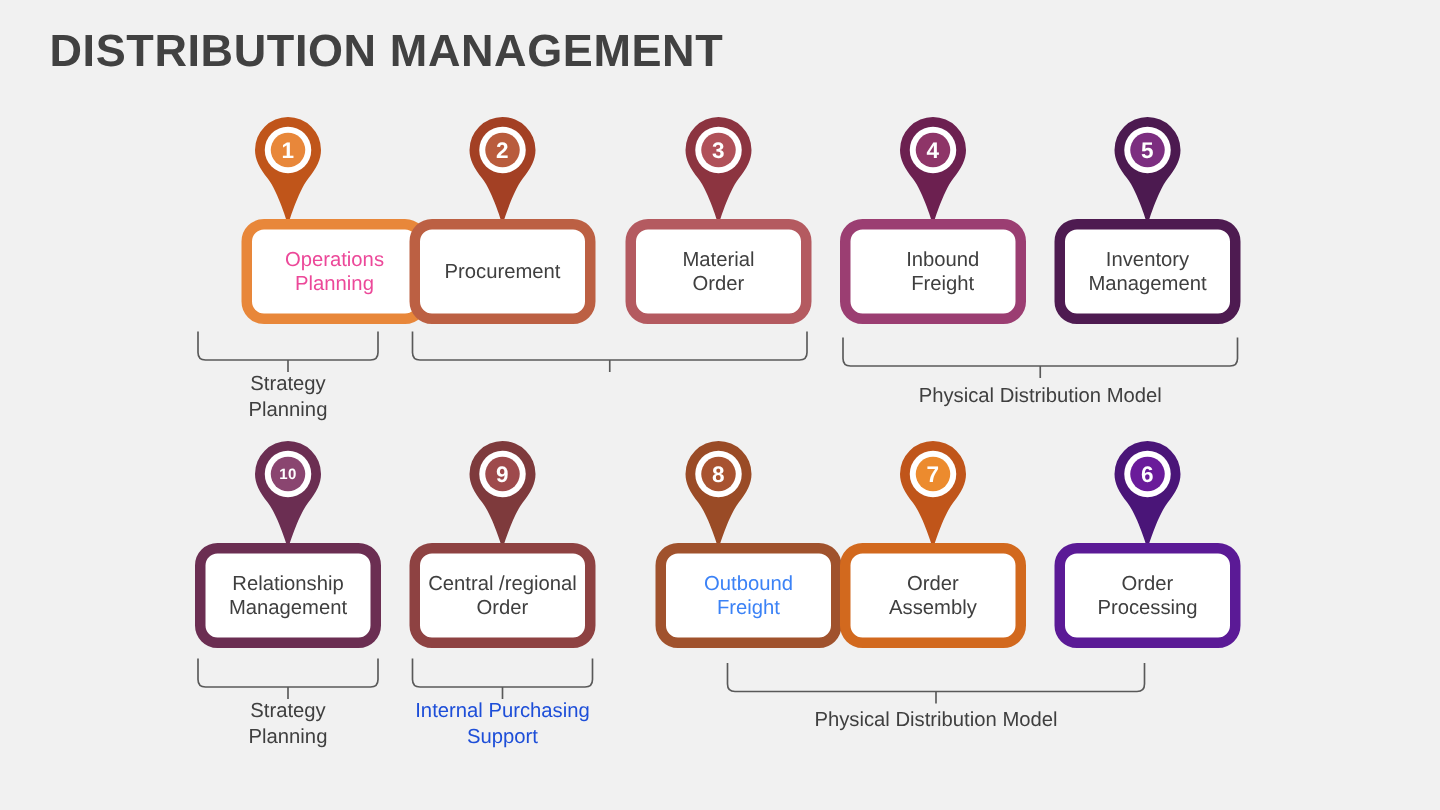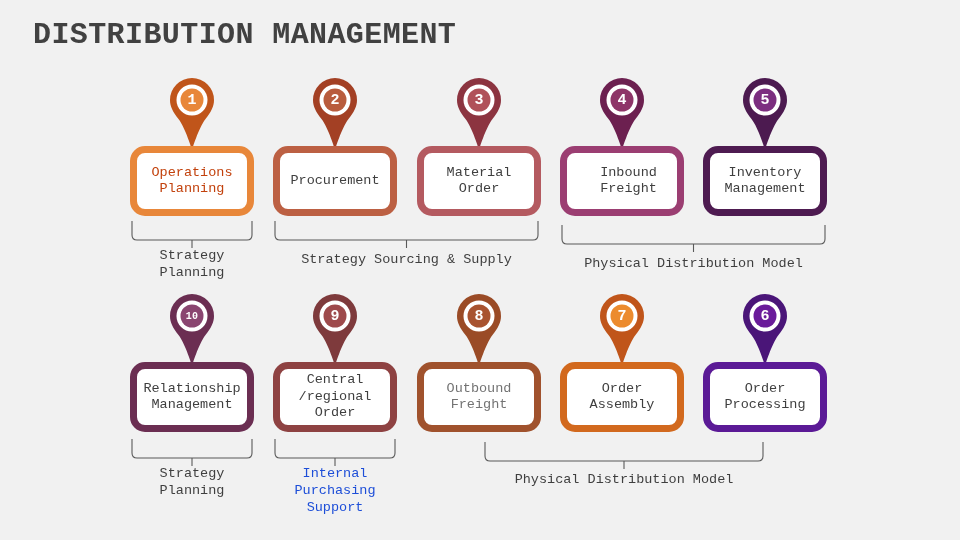--- a/index.html
+++ b/index.html
@@ -3,21 +3,21 @@
 <meta charset="utf-8">
 <style>
   html,body{margin:0;padding:0;}
   body{
     width:960px;height:540px;
     background:#f1f1f1;
     font-family:"Liberation Sans", sans-serif;
     overflow:hidden;
     position:relative;
   }
-  #stage{position:absolute;left:0;top:0;width:760px;height:540px;font-family:Liberation Mono, monospace;}
+  #stage{position:absolute;left:0;top:0;width:760px;height:540px;}
 
   .title{
     position:absolute;
     left:33px; top:18px;
     font-size:30px;
     font-weight:bold;
     letter-spacing:0.4px;
     color:#414141;
     white-space:nowrap;
   }
@@ -84,21 +84,21 @@
   <div id="nodes-layer">
       <div class="node" style="left: 130px; top: 78px; width: 124px;">
         <div class="pin">
           <svg viewBox="0 0 52 72" xmlns="http://www.w3.org/2000/svg">
             <path d="M26 72 C26 72 19.5 50 12.5 41 C7 34 4 28.5 4 22 A22 22 0 0 1 48 22 C48 28.5 45 34 39.5 41 C32.5 50 26 72 26 72 Z" fill="#C0551A"></path>
             <circle cx="26" cy="22" r="15.5" fill="#ffffff"></circle>
             <circle cx="26" cy="22" r="11.5" fill="#E8873A"></circle>
           </svg>
           <div class="pin-num" style="height: 44px;">1</div>
         </div>
-        <div class="box" style="border-color: rgb(232, 135, 58); color: #c2410c;">
+        <div class="box" style="border-color: rgb(232, 135, 58); color: #ec4899; margin-left: 31px;">
           <div>
             <span>Operations</span>
             <span>Planning</span>
           </div>
         </div>
       </div>
       <div class="node" style="left: 273px; top: 78px; width: 124px;">
         <div class="pin">
           <svg viewBox="0 0 52 72" xmlns="http://www.w3.org/2000/svg">
             <path d="M26 72 C26 72 19.5 50 12.5 41 C7 34 4 28.5 4 22 A22 22 0 0 1 48 22 C48 28.5 45 34 39.5 41 C32.5 50 26 72 26 72 Z" fill="#A34024"></path>
@@ -195,21 +195,21 @@
       </div>
       <div class="node" style="left: 417px; top: 294px; width: 124px;">
         <div class="pin">
           <svg viewBox="0 0 52 72" xmlns="http://www.w3.org/2000/svg">
             <path d="M26 72 C26 72 19.5 50 12.5 41 C7 34 4 28.5 4 22 A22 22 0 0 1 48 22 C48 28.5 45 34 39.5 41 C32.5 50 26 72 26 72 Z" fill="#9A4B26"></path>
             <circle cx="26" cy="22" r="15.5" fill="#ffffff"></circle>
             <circle cx="26" cy="22" r="11.5" fill="#A85330"></circle>
           </svg>
           <div class="pin-num" style="height: 44px;">8</div>
         </div>
-        <div class="box" style="border-color: rgb(160, 82, 45); color: #737373;">
+        <div class="box" style="border-color: rgb(160, 82, 45); color: #3b82f6; margin-left: 20px;">
           <div>
             <span>Outbound</span>
             <span>Freight</span>
           </div>
         </div>
       </div>
       <div class="node" style="left: 560px; top: 294px; width: 124px;">
         <div class="pin">
           <svg viewBox="0 0 52 72" xmlns="http://www.w3.org/2000/svg">
             <path d="M26 72 C26 72 19.5 50 12.5 41 C7 34 4 28.5 4 22 A22 22 0 0 1 48 22 C48 28.5 45 34 39.5 41 C32.5 50 26 72 26 72 Z" fill="#C0551A"></path>
@@ -249,21 +249,20 @@
           <path d="M61,20 L61,28" fill="none" stroke="#595959" stroke-width="1.1"></path>
         </svg>
         <div class="bracket-label" style="top: 28px; color: rgb(63, 63, 63);">Strategy
 Planning</div>
       </div>
       <div class="bracket" style="left: 274px; top: 220px; width: 265px;">
         <svg width="265" height="30" viewBox="0 0 265 30">
           <path d="M1,1 L1,15 Q1,20 6,20 L132.5,20 L259,20 Q264,20 264,15 L264,1" fill="none" stroke="#595959" stroke-width="1.1"></path>
           <path d="M132.5,20 L132.5,28" fill="none" stroke="#595959" stroke-width="1.1"></path>
         </svg>
-        <div class="bracket-label" style="top: 32px; color: rgb(63, 63, 63);">Strategy Sourcing &amp; Supply</div>
       </div>
       <div class="bracket" style="left: 561px; top: 224px; width: 265px;">
         <svg width="265" height="30" viewBox="0 0 265 30">
           <path d="M1,1 L1,15 Q1,20 6,20 L132.5,20 L259,20 Q264,20 264,15 L264,1" fill="none" stroke="#595959" stroke-width="1.1"></path>
           <path d="M132.5,20 L132.5,28" fill="none" stroke="#595959" stroke-width="1.1"></path>
         </svg>
         <div class="bracket-label" style="top: 32px; color: rgb(63, 63, 63);">Physical Distribution Model</div>
       </div>
       <div class="bracket" style="left: 131px; top: 438px; width: 122px;">
         <svg width="122" height="30" viewBox="0 0 122 30">

